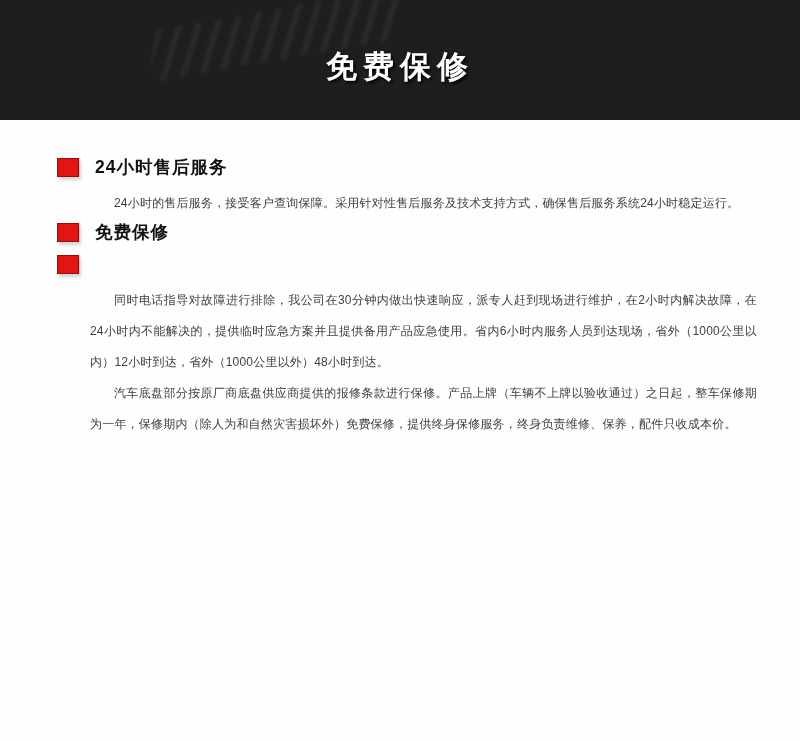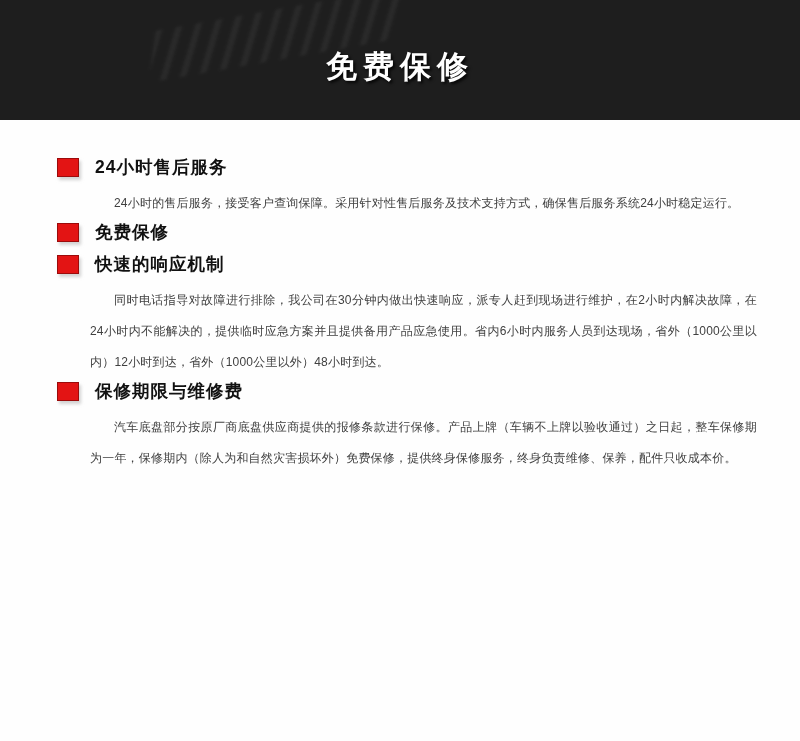--- a/index.html
+++ b/index.html
@@ -114,27 +114,22 @@
     <section>
       <div class="sec-head">
         <span class="bullet"></span>
         <h2>免费保修</h2>
       </div>
     </section>
 
     <section>
       <div class="sec-head">
         <span class="bullet"></span>
-        <h2>快速的响应机制</h2>
       </div>
       <p class="body-par">同时电话指导对故障进行排除，我公司在30分钟内做出快速响应，派专人赶到现场进行维护，在2小时内解决故障，在24小时内不能解决的，提供临时应急方案并且提供备用产品应急使用。省内6小时内服务人员到达现场，省外（1000公里以内）12小时到达，省外（1000公里以外）48小时到达。</p>
     </section>
 
     <section>
-      <div class="sec-head">
-        <span class="bullet"></span>
-        <h2>保修期限与维修费</h2>
-      </div>
       <p class="body-par">汽车底盘部分按原厂商底盘供应商提供的报修条款进行保修。产品上牌（车辆不上牌以验收通过）之日起，整车保修期为一年，保修期内（除人为和自然灾害损坏外）免费保修，提供终身保修服务，终身负责维修、保养，配件只收成本价。</p>
     </section>
 
   </main>
 </div>
 
 </body></html>

